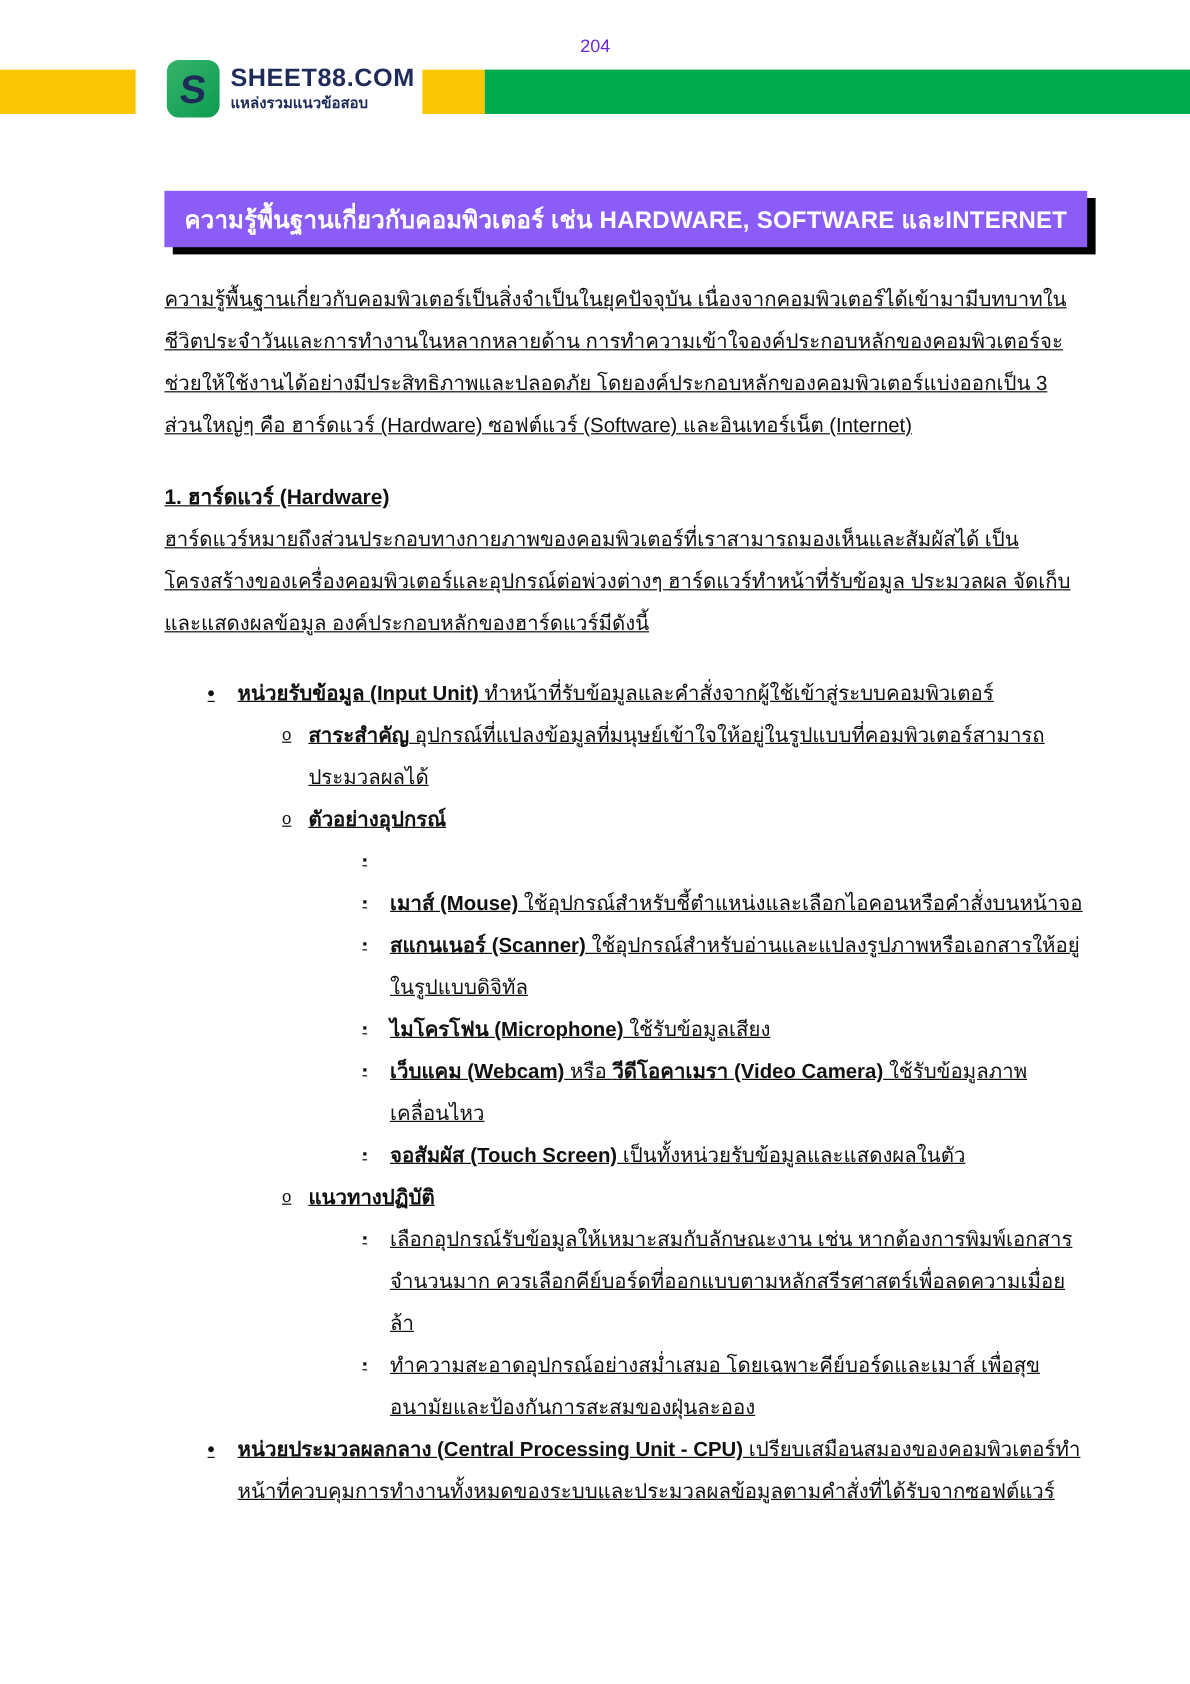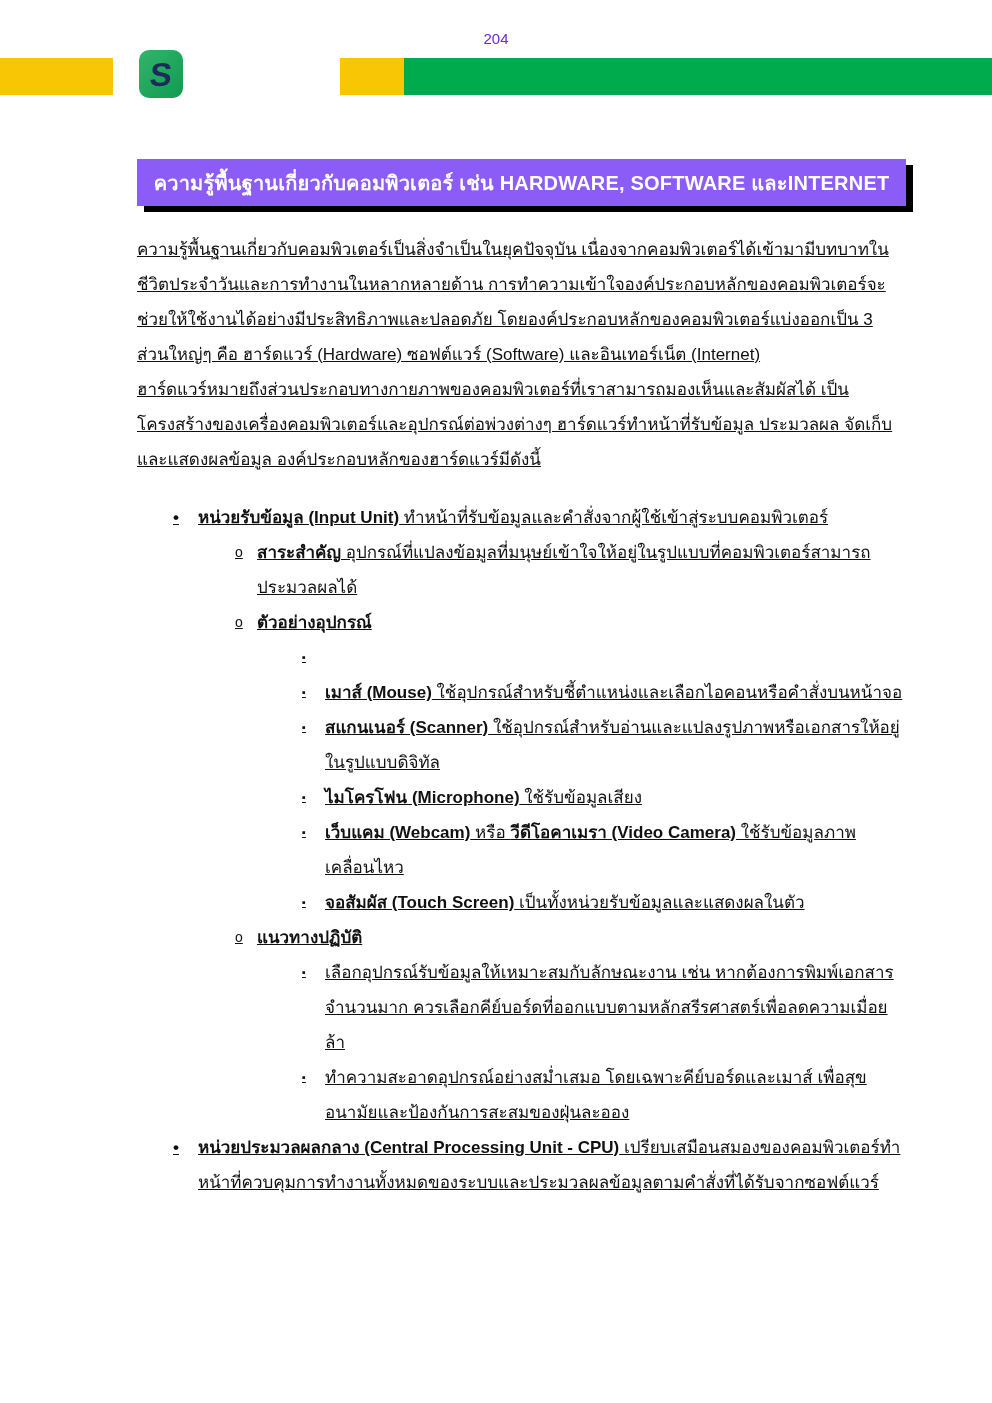--- a/index.html
+++ b/index.html
@@ -58,31 +58,36 @@
 <div class="page-number">204</div>
 
 <div class="header-band">
   <div class="bar bar-left"></div>
   <div class="bar bar-mid"></div>
   <div class="bar bar-green"></div>
   <div class="brand-logo">
     <div class="logo-mark">
       <span>S</span>
     </div>
+    <div class="brand-text">
+      <span class="brand-name">SHEET88.COM</span>
+      <span class="brand-tagline">แหล่งรวมแนวข้อสอบ</span>
+    </div>
   </div>
 </div>
 
 <div class="title-banner">
   <span class="txt">ความรู้พื้นฐานเกี่ยวกับคอมพิวเตอร์ เช่น HARDWARE, SOFTWARE และINTERNET</span>
 </div>
 
 <div class="content">
 
   <p class="intro-paragraph">ความรู้พื้นฐานเกี่ยวกับคอมพิวเตอร์เป็นสิ่งจำเป็นในยุคปัจจุบัน เนื่องจากคอมพิวเตอร์ได้เข้ามามีบทบาทในชีวิตประจำวันและการทำงานในหลากหลายด้าน การทำความเข้าใจองค์ประกอบหลักของคอมพิวเตอร์จะช่วยให้ใช้งานได้อย่างมีประสิทธิภาพและปลอดภัย โดยองค์ประกอบหลักของคอมพิวเตอร์แบ่งออกเป็น 3 ส่วนใหญ่ๆ คือ ฮาร์ดแวร์ (Hardware) ซอฟต์แวร์ (Software) และอินเทอร์เน็ต (Internet)</p>
 
+  <h2 class="section-heading">1. ฮาร์ดแวร์ (Hardware)</h2>
 
   <p class="section-paragraph">ฮาร์ดแวร์หมายถึงส่วนประกอบทางกายภาพของคอมพิวเตอร์ที่เราสามารถมองเห็นและสัมผัสได้ เป็นโครงสร้างของเครื่องคอมพิวเตอร์และอุปกรณ์ต่อพ่วงต่างๆ ฮาร์ดแวร์ทำหน้าที่รับข้อมูล ประมวลผล จัดเก็บ และแสดงผลข้อมูล องค์ประกอบหลักของฮาร์ดแวร์มีดังนี้</p>
 
   <div class="hardware-list">
 
     <div class="li l1">
       <span class="mk">•</span>
       <div class="li-text"><b>หน่วยรับข้อมูล (Input Unit)</b><span> ทำหน้าที่รับข้อมูลและคำสั่งจากผู้ใช้เข้าสู่ระบบคอมพิวเตอร์</span></div>
     </div>
 

